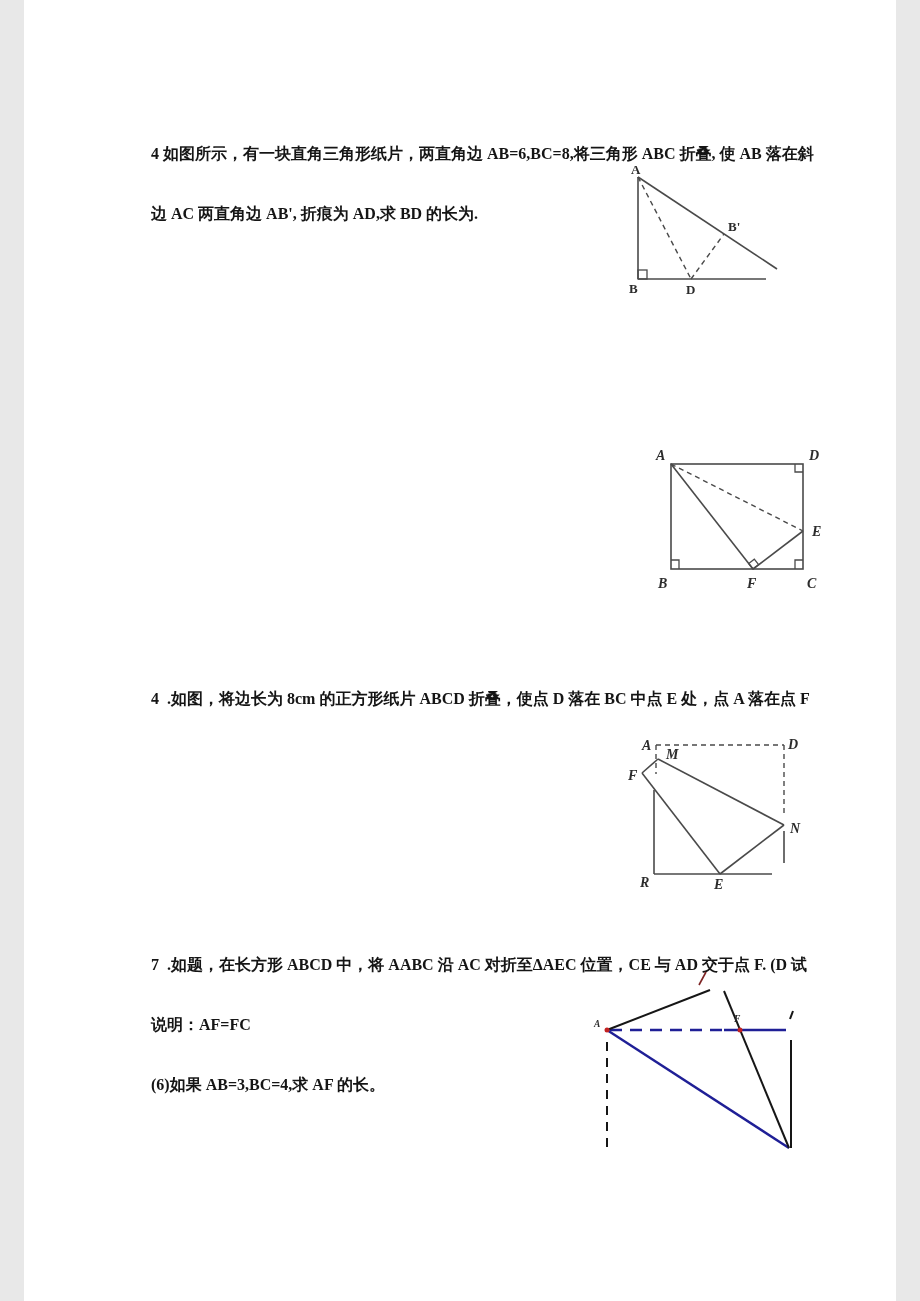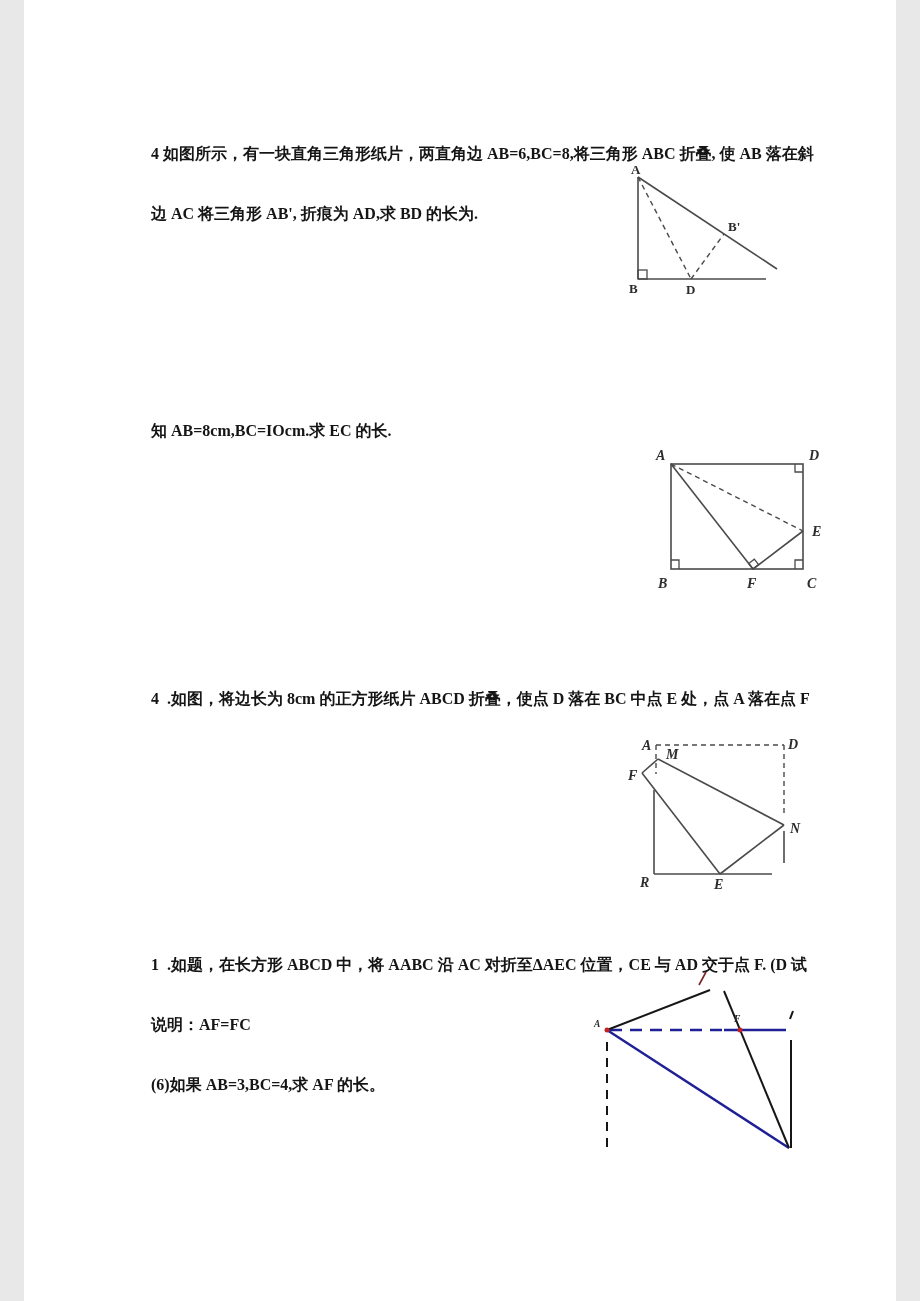--- a/index.html
+++ b/index.html
@@ -45,40 +45,39 @@
   .rd{fill:var(--fig7-red,#c32222);}
   .flabel.tiny{font-size:9.5px;font-style:italic;}
 </style>
 </head>
 <body>
 
 <div class="page">
 
   <div class="ptext" id="p4">
     <span class="line">4 如图所示，有一块直角三角形纸片，两直角边 AB=6,BC=8,将三角形 ABC 折叠, 使 AB 落在斜</span>
-    <span class="line">边 AC 将三角形 AB', 折痕为 AD,求 BD 的长为.</span>
+    <span class="line">边 AC 两直角边 AB', 折痕为 AD,求 BD 的长为.</span>
   </div>
 
   <svg class="fig" id="fig4" width="170" height="140" viewBox="0 0 170 140">
     <g>
       <line class="gl" x1="19" y1="14" x2="19" y2="116"></line>
       <line class="gl" x1="19" y1="116" x2="147" y2="116"></line>
       <line class="gl" x1="19" y1="14" x2="158" y2="106"></line>
       <line class="gl dash" x1="19" y1="14" x2="72" y2="116"></line>
       <line class="gl dash" x1="72" y1="116" x2="105" y2="71"></line>
       <rect class="gl thin" x="19" y="107" width="9" height="9"></rect>
     </g>
     <text class="flabel" x="12" y="11">A</text>
     <text class="flabel" x="10" y="130">B</text>
     <text class="flabel" x="67" y="131">D</text>
     <text class="flabel" x="109" y="68">B'</text>
   </svg>
 
   <div class="ptext" id="p5">
-    <span class="line">知 AB=8cm,BC=IOcm.求 EC 的长.</span>
   </div>
 
   <svg class="fig" id="fig5" width="200" height="150" viewBox="0 0 200 150">
     <g>
       <rect class="gl" x="40" y="17" width="132" height="105"></rect>
       <line class="gl" x1="40" y1="17" x2="122" y2="122"></line>
       <line class="gl" x1="122" y1="122" x2="172" y2="84"></line>
       <line class="gl dash" x1="40" y1="17" x2="172" y2="84"></line>
       <path class="gl thin" d="M164 17 V25 H172"></path>
       <path class="gl thin" d="M40 113 H48 V122"></path>
@@ -113,21 +112,21 @@
     <text class="flabel it" x="20" y="18">A</text>
     <text class="flabel it" x="166" y="17">D</text>
     <text class="flabel it" x="44" y="27">M</text>
     <text class="flabel it" x="6" y="48">F</text>
     <text class="flabel it" x="168" y="101">N</text>
     <text class="flabel it" x="18" y="155">R</text>
     <text class="flabel it" x="92" y="157">E</text>
   </svg>
 
   <div class="ptext" id="p7">
-    <span class="line">1  .如题，在长方形 ABCD 中，将 AABC 沿 AC 对折至ΔAEC 位置，CE 与 AD 交于点 F. (D 试</span>
+    <span class="line">7  .如题，在长方形 ABCD 中，将 AABC 沿 AC 对折至ΔAEC 位置，CE 与 AD 交于点 F. (D 试</span>
     <span class="line">说明：AF=FC</span>
     <span class="line">(6)如果 AB=3,BC=4,求 AF 的长。</span>
   </div>
 
   <svg class="fig" id="fig7" width="230" height="192" viewBox="0 0 230 192">
     <g>
       <line class="bk dash" x1="28" y1="79" x2="28" y2="185"></line>
       <line class="bl dash" x1="31" y1="67" x2="145" y2="67"></line>
       <line class="bl" x1="145" y1="67" x2="207" y2="67"></line>
       <line class="bl" x1="28" y1="67" x2="210" y2="185"></line>

